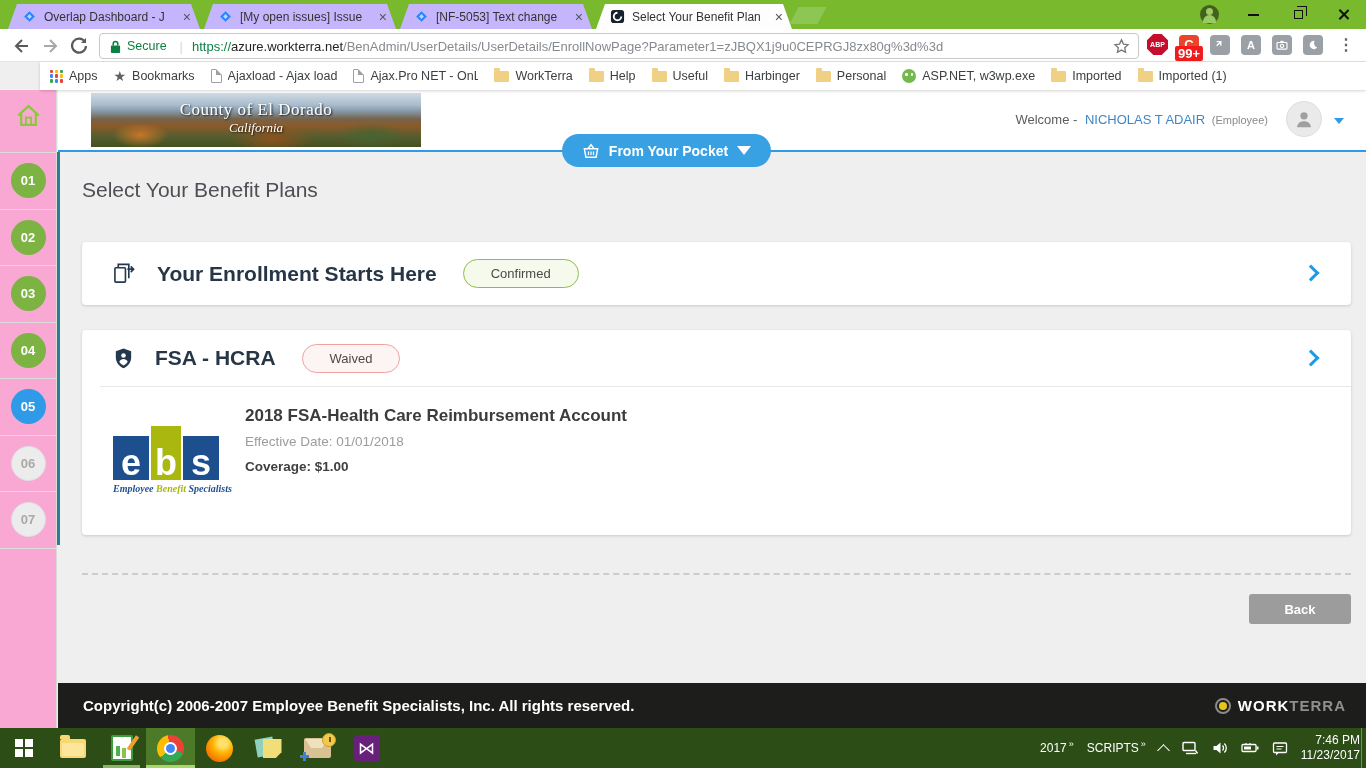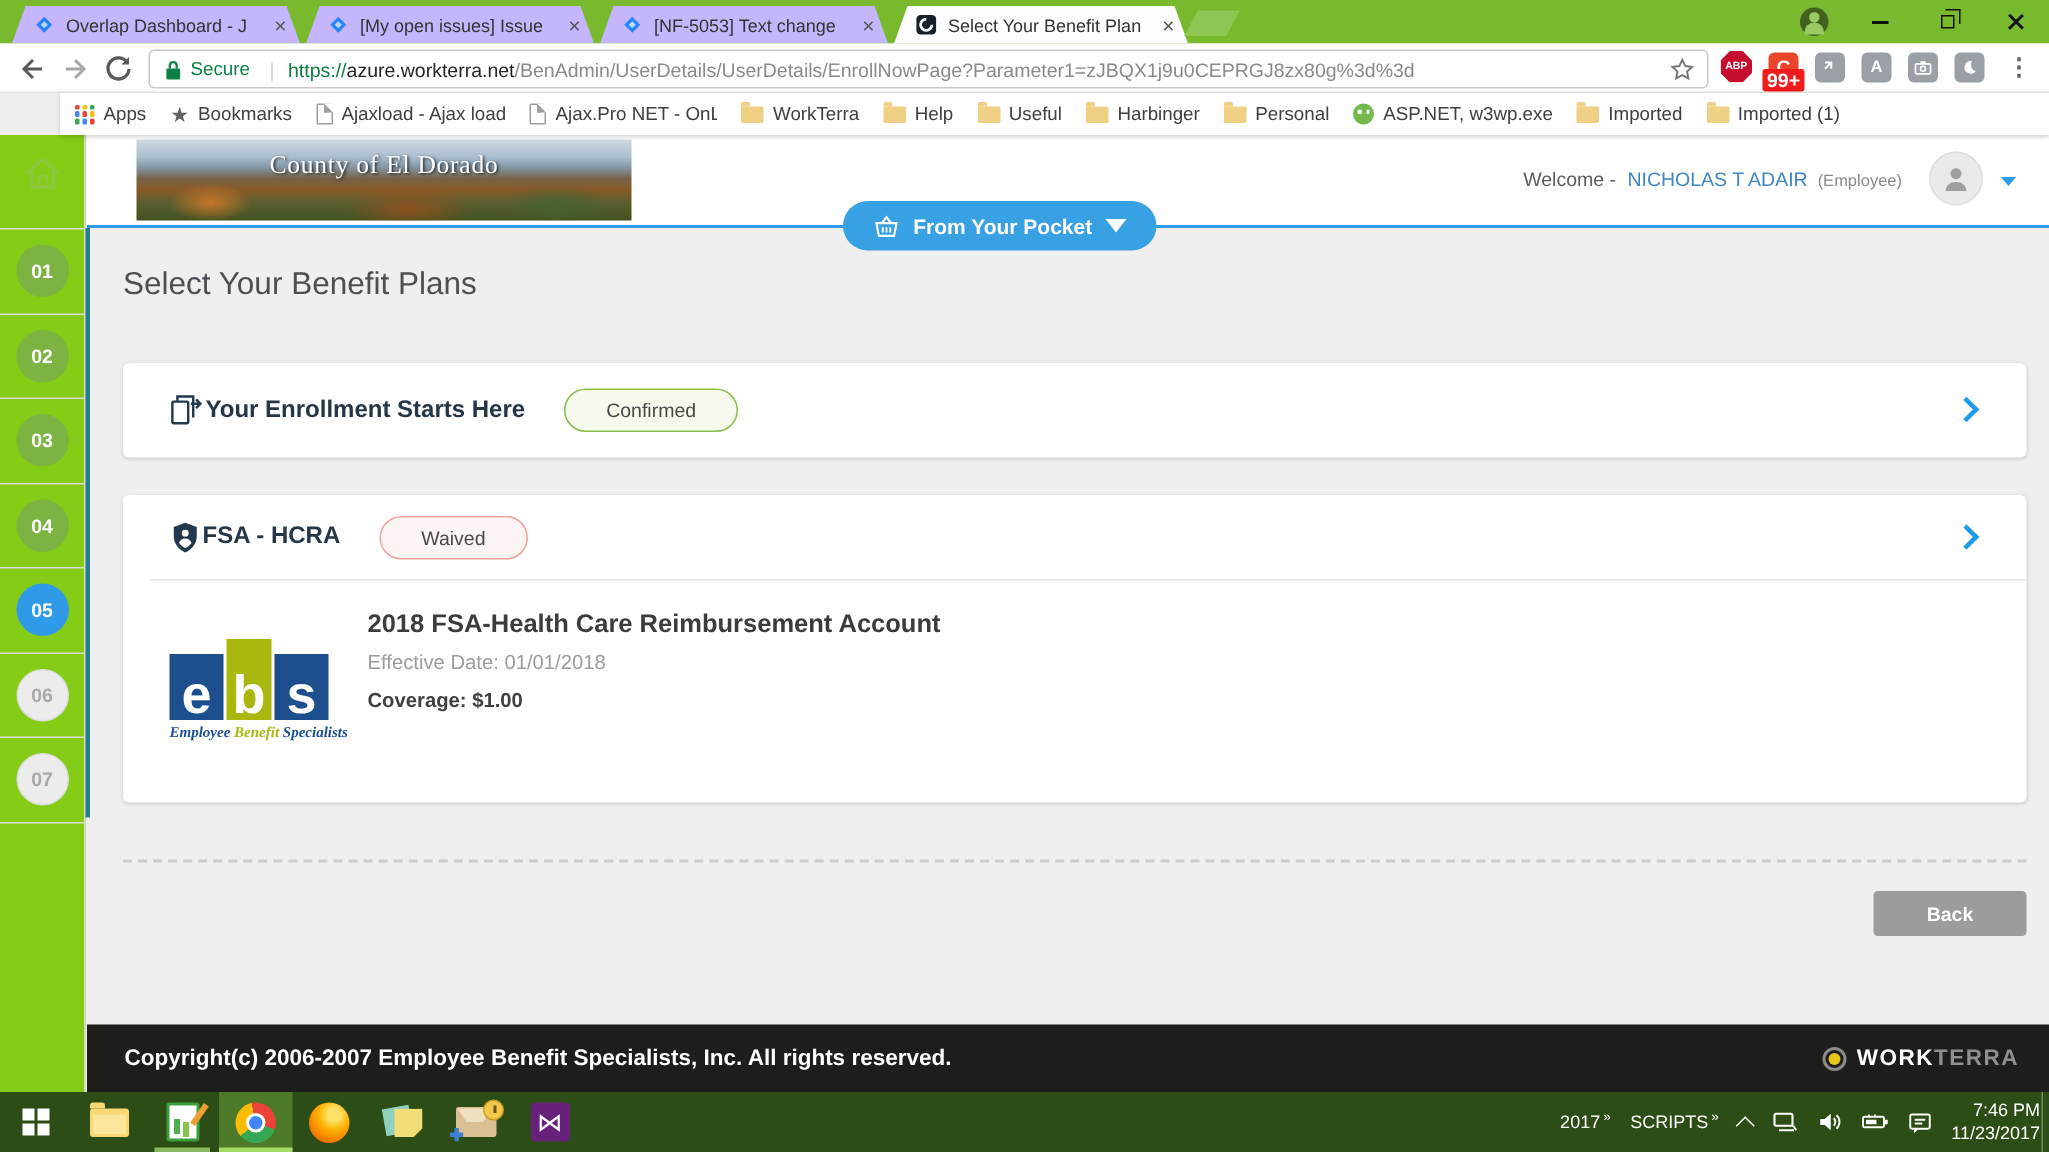--- a/index.html
+++ b/index.html
@@ -64,21 +64,21 @@
   .bm-folder { width:15px; height:11px; background:#efd084; border-radius:1px; position:relative; }
   .bm-folder::before { content:""; position:absolute; top:-3px; left:0; width:6px; height:3px; background:#efd084; border-radius:1px 1px 0 0; }
   .bm-android { width:14px; height:14px; background:#75b94e; border-radius:50%; position:relative; }
   .bm-android::before { content:""; position:absolute; left:3px; top:4px; width:2.5px; height:2.5px; background:#fff; border-radius:50%; }
   .bm-android::after { content:""; position:absolute; right:3px; top:4px; width:2.5px; height:2.5px; background:#fff; border-radius:50%; }
 
   
   .viewport { position:absolute; top:90px; left:0; width:1366px; height:638px; background:#efefef; }
 
   
-  .sidebar { position:absolute; left:0; top:0; bottom:0; width:57px; background:#84cc16; border-right:1px solid #dadada; z-index:3; }
+  .sidebar { position:absolute; left:0; top:0; bottom:0; width:57px; background:#f9a8d4; border-right:1px solid #dadada; z-index:3; }
   .home-cell { height:62px; display:flex; align-items:flex-start; justify-content:center; padding-top:12px; }
   .step-cell { height:56.5px; border-top:1px solid #dcdcdc; display:flex; align-items:center; justify-content:center; }
   .step { width:35px; height:35px; border-radius:50%; display:flex; align-items:center; justify-content:center;
           font-size:13px; font-weight:bold; }
   .step.done { background:#7cb342; color:#fff; }
   .step.active { background:#2f9be8; color:#fff; }
   .step.todo { background:#ececec; color:#a9a9a9; border:1px solid #dddddd; }
   .teal-edge { position:absolute; left:57px; top:62px; width:3px; height:393px; background:#2a7f8e; z-index:4; }
 
   
@@ -105,21 +105,21 @@
   .pocket { position:absolute; left:562px; top:44px; width:209px; height:33px; background:#38a1e4; border-radius:17px;
             display:flex; align-items:center; justify-content:center; gap:9px; z-index:6; cursor:pointer;
             box-shadow:0 0 0 3px #efefef00; }
   .pocket .plabel { color:#fff; font-size:14px; font-weight:bold; }
   .pocket .pcaret { width:0; height:0; border-left:7px solid transparent; border-right:7px solid transparent; border-top:9px solid #fff; }
 
   
   .h1 { position:absolute; left:82px; top:88px; font-size:21px; color:#4c4f54; }
   .card { position:absolute; left:82px; width:1269px; background:#fff; border-radius:4px; box-shadow:0 1px 3px rgba(0,0,0,.16); }
   .card-row { display:flex; align-items:center; padding-left:30px; position:relative; }
-  .card-title { font-size:16px; font-weight:bold; color:#263646; margin-left:0; }
+  .card-title { font-size:21px; font-weight:bold; color:#263646; margin-left:20px; }
   .badge { margin-left:26px; padding:6px 27px; border-radius:15px; font-size:13px; color:#4a4a4a; }
   .badge.confirmed { border:1px solid #8cbf4a; background:#f5faec; }
   .badge.waived { border:1px solid #f2a0a0; background:#fdf4f4; }
   .chev { position:absolute; right:34px; width:12px; height:12px; border-top:3px solid #1e9be8; border-right:3px solid #1e9be8;
           transform:rotate(45deg); cursor:pointer; }
   .card1 { top:152px; height:63px; }
   .card1 .card-row { height:63px; }
   .card1 .chev { top:25px; }
   .card2 { top:240px; height:205px; }
   .card2 .hdr { height:56px; }
@@ -411,20 +411,21 @@
       <div class="step-cell">
           <span class="step todo">07</span>
         </div>
       <div style="border-top:1px solid #dcdcdc; height:1px;"></div>
     </div>
     <div class="teal-edge"></div>
 
     <div class="pageheader">
       <div class="banner">
         <div class="b-title">County of El Dorado</div>
+        <div class="b-sub">California</div>
       </div>
       <div class="welcome">
         <span class="w-prefix">Welcome -</span>
         <span class="w-name">NICHOLAS T ADAIR</span>
         <span class="w-role">(Employee)</span>
       </div>
       <div class="avatar">
         <svg viewBox="0 0 24 24" width="22" height="22">
             <circle cx="12" cy="8.5" r="4" fill="#9f9f9f"></circle>
             <path d="M4.5 21c0-4.2 3.4-6.5 7.5-6.5s7.5 2.3 7.5 6.5z" fill="#9f9f9f"></path>

